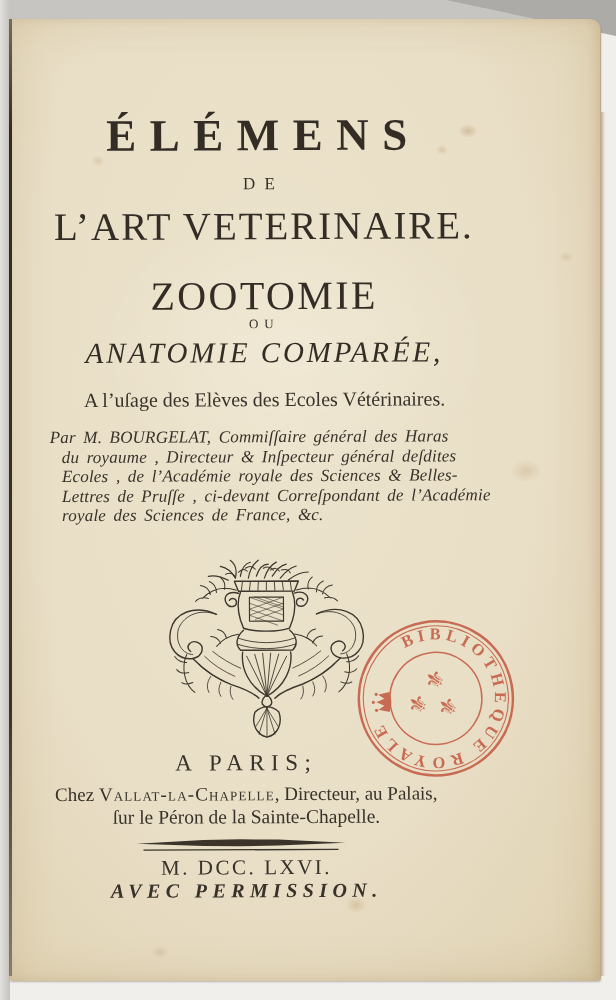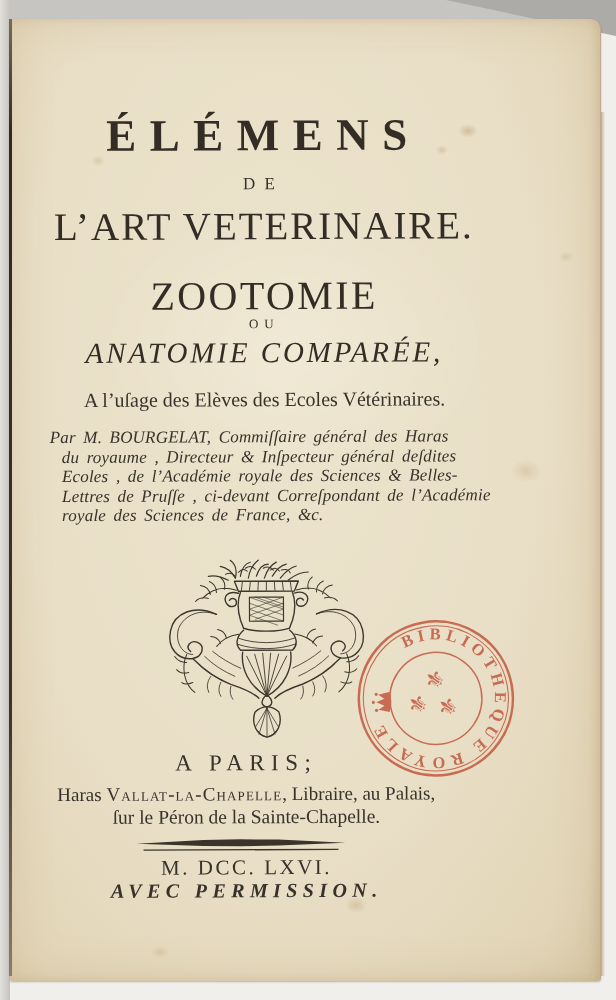--- a/index.html
+++ b/index.html
@@ -149,21 +149,21 @@
           </g>
           <g fill="#c05138" font-family="'DejaVu Sans',sans-serif" font-size="24" text-anchor="middle">
             <text x="68" y="80">⚜</text>
             <text x="98" y="80">⚜</text>
             <text x="83" y="106">⚜</text>
           </g>
         </g>
       </svg>
 
       <div class="line imprint-col city">A PARIS;</div>
-      <div class="line imprint-col pub1"><span>Haras </span><span class="sc">Vallat-la-Chapelle</span><span>, Libraire, au Palais,</span></div>
+      <div class="line imprint-col pub1"><span>Chez </span><span class="sc">Vallat-la-Chapelle</span><span>, Directeur, au Palais,</span></div>
       <div class="line imprint-col pub2">ſur le Péron de la Sainte-Chapelle.</div>
 
       <div class="rule-wrap">
         <svg width="215" height="14" viewBox="0 0 215 14" aria-hidden="true">
           <path d="M3,6 L70,2.5 L107,2 L145,2.5 L212,6 L145,8.5 L107,9 L70,8.5 Z" fill="#3a342b"></path>
           <path d="M10,12.5 H205" stroke="#3a342b" stroke-width="1.3" fill="none"></path>
         </svg>
       </div>
 
       <div class="line imprint-col year">M. DCC. LXVI.</div>

